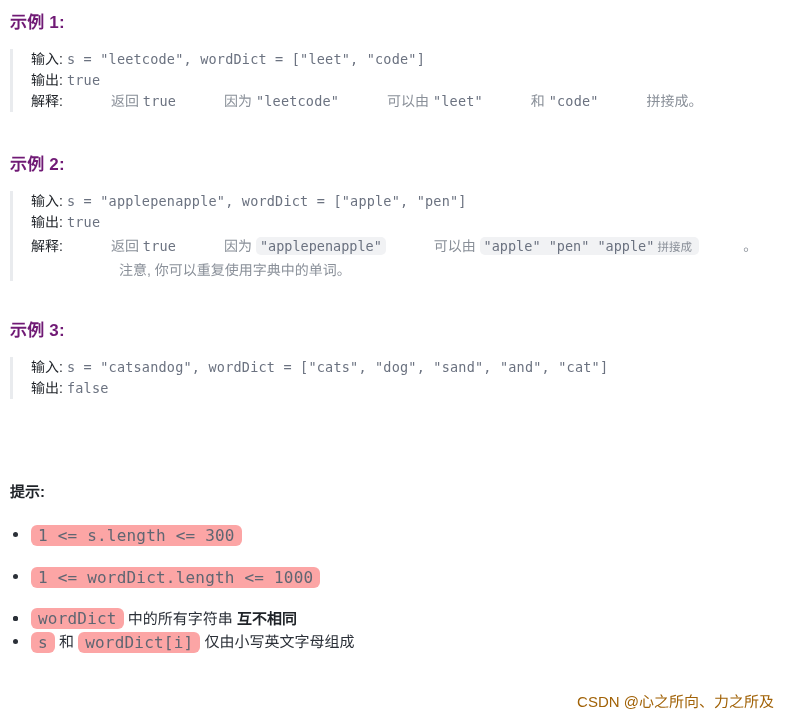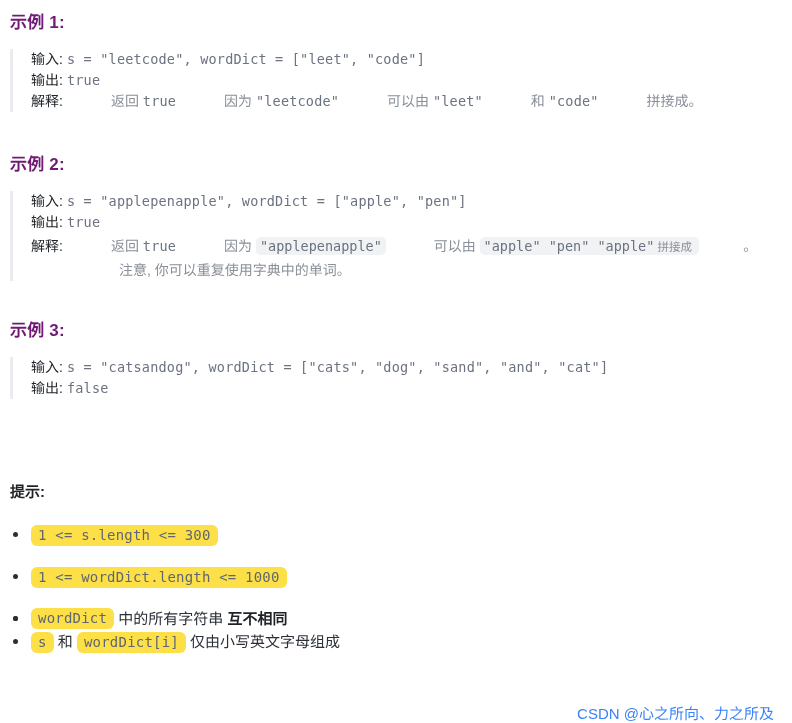--- a/index.html
+++ b/index.html
@@ -108,49 +108,49 @@
     position: absolute;
     left: 13px;
     top: 9px;
     width: 5px;
     height: 5px;
     background: #2b3038;
     border-radius: 50%;
   }
   .code-chip {
     display: inline-block;
-    background: #fde047;
+    background: #fca5a5;
     border-radius: 6px;
     padding: 2px 7px;
     font-family: "DejaVu Sans Mono", "Liberation Mono", monospace;
-    font-size: 14px;
+    font-size: 16px;
     color: #5f6672;
     letter-spacing: 0.2px;
     line-height: 17px;
     vertical-align: middle;
   }
   .hint-cn {
     font-family: "Liberation Sans", "DejaVu Sans", sans-serif;
     font-size: 15px;
     color: #2b3038;
     vertical-align: middle;
   }
   .hint-strong {
     font-weight: bold;
     color: #1f2328;
   }
 
   
   .watermark {
     position: absolute;
     right: 18px;
-    bottom: 0;
+    bottom: 12px;
     font-family: "Liberation Sans", "DejaVu Sans", sans-serif;
     font-size: 15px;
-    color: #3b82f6;
+    color: #a16207;
     white-space: nowrap;
   }
 
   
   .abs { position: absolute; }
 </style>
 </head>
 <body>
 
 <div class="page">

